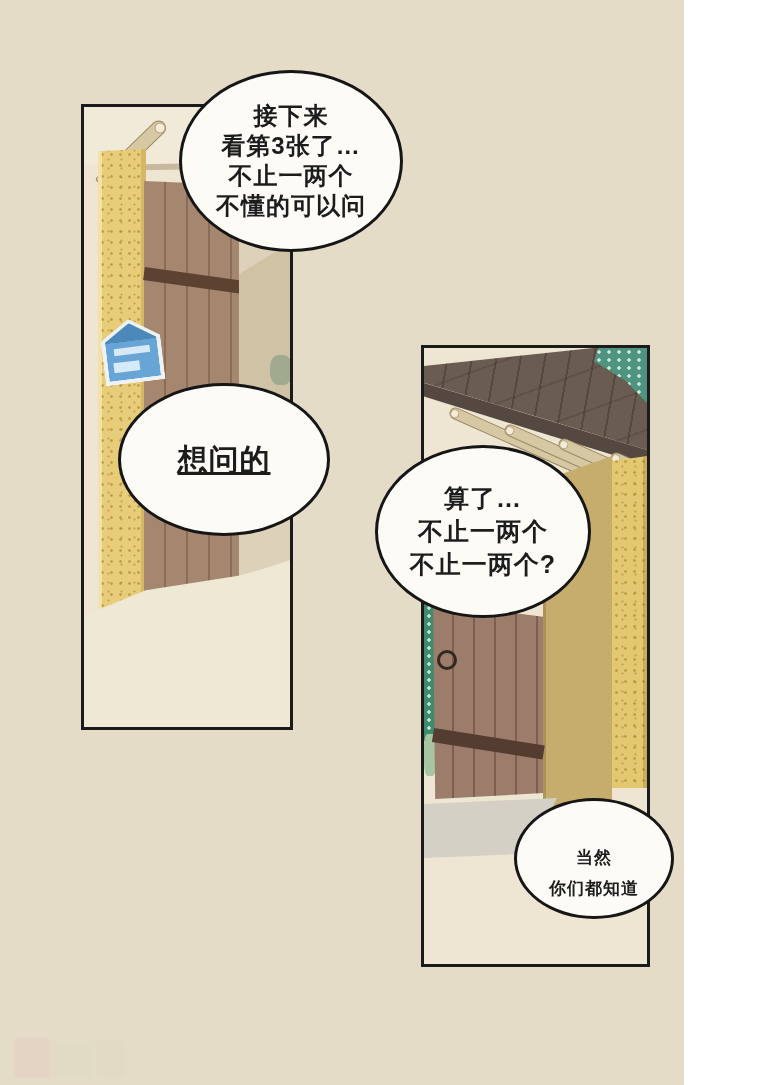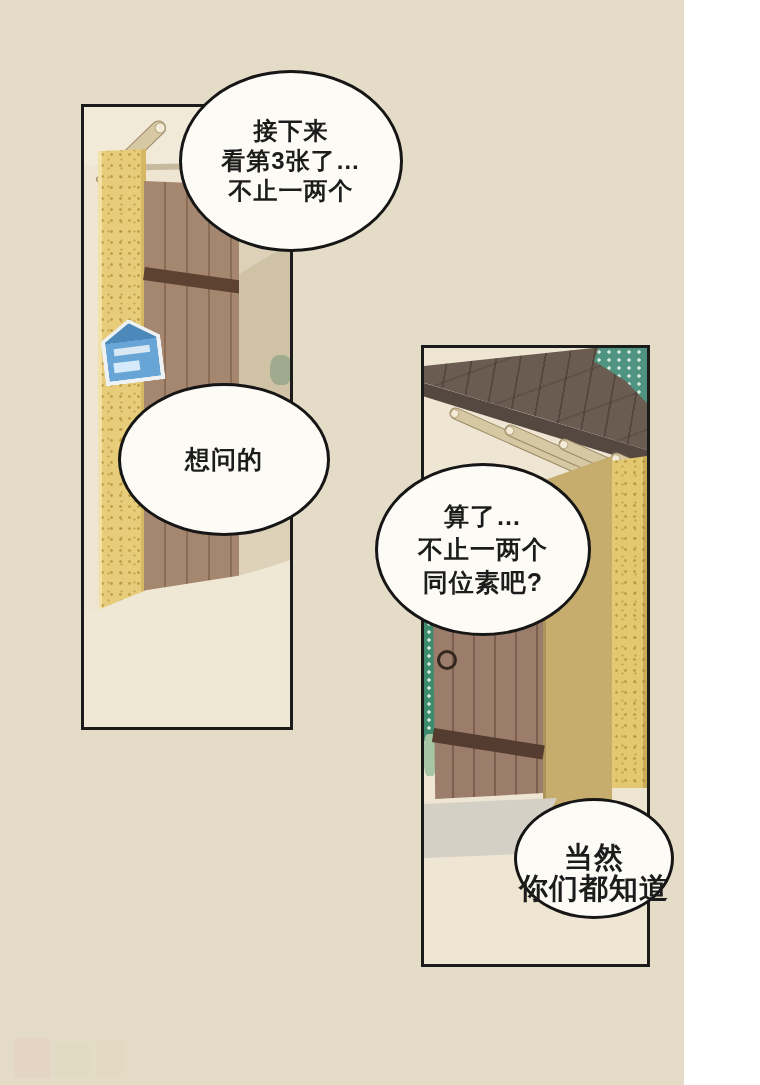--- a/index.html
+++ b/index.html
@@ -4,23 +4,23 @@
 <style>
   html,body{margin:0;padding:0;}
   body{font-family:"Liberation Sans","DejaVu Sans",sans-serif;}
   .page{position:relative;width:684px;height:1085px;background:#e5dcc8;overflow:hidden;}
   .panel{position:absolute;box-sizing:border-box;border:3px solid #1b1b1b;background:#eee6d3;overflow:hidden;}
   .abs{position:absolute;}
   .bubble{position:absolute;background:#fdfbf5;border:3px solid #161616;border-radius:50%;
           display:flex;align-items:center;justify-content:center;box-sizing:border-box;z-index:20;}
   .bubble-text{text-align:center;color:#1c1c1c;font-weight:700;letter-spacing:1px;}
   .b1 .bubble-text{font-size:24px;line-height:30px;}
-  .b2 .bubble-text{font-size:25px;line-height:33px;}
+  .b2 .bubble-text{font-size:30px;line-height:33px;text-decoration:underline;}
   .b3 .bubble-text{font-size:25px;line-height:33px;}
-  .b4 .bubble-text{font-size:29px;line-height:31px;margin-top:29px;}
+  .b4 .bubble-text{font-size:17px;line-height:31px;margin-top:29px;}
   .dots-yellow{background-color:#e7cd79;
     background-image:radial-gradient(circle, rgba(160,118,30,.5) 1.3px, transparent 1.5px),
                      radial-gradient(circle, rgba(160,118,30,.35) 1.1px, transparent 1.3px);
     background-size:9px 11px,13px 9px;background-position:0 0,4px 6px;}
   .roof-tex{background-color:#6b5c52;
     background-image:repeating-linear-gradient(100deg, rgba(30,22,18,.28) 0 2px, transparent 2px 24px),
                      repeating-linear-gradient(160deg, rgba(30,22,18,.15) 0 2px, transparent 2px 38px);}
   .leaf-tex{background-image:radial-gradient(circle, rgba(232,246,232,.85) 1.5px, transparent 1.8px);
     background-size:10px 8px;}
   .planks-l{background-color:#a5876f;
@@ -125,34 +125,35 @@
     <div class="abs" style="left:0;top:448px;width:135px;height:64px;background:#d5d0c5;
          clip-path:polygon(0 12.5%,98.5% 3%,78% 90%,0 97%);
          filter:drop-shadow(0 -1.5px 0 #97917f);"></div>
   </section>
 
   <div class="bubble b1" style="left:179px;top:70px;width:224px;height:182px;">
     <div class="bubble-text">
       <div>接下来</div>
       <div>看第3张了…</div>
       <div>不止一两个</div>
+      <div>不懂的可以问</div>
     </div>
   </div>
 
   <div class="bubble b2" style="left:118px;top:383px;width:212px;height:153px;">
     <div class="bubble-text">
       <div>想问的</div>
     </div>
   </div>
 
-  <div class="bubble b3" style="left:375px;top:463px;width:216px;height:173px;">
+  <div class="bubble b3" style="left:375px;top:445px;width:216px;height:173px;">
     <div class="bubble-text">
       <div>算了…</div>
       <div>不止一两个</div>
-      <div>同位素吧?</div>
+      <div>不止一两个?</div>
     </div>
   </div>
 
   <div class="bubble b4" style="left:514px;top:798px;width:160px;height:121px;">
     <div class="bubble-text">
       <div>当然</div>
       <div>你们都知道</div>
     </div>
   </div>
 

